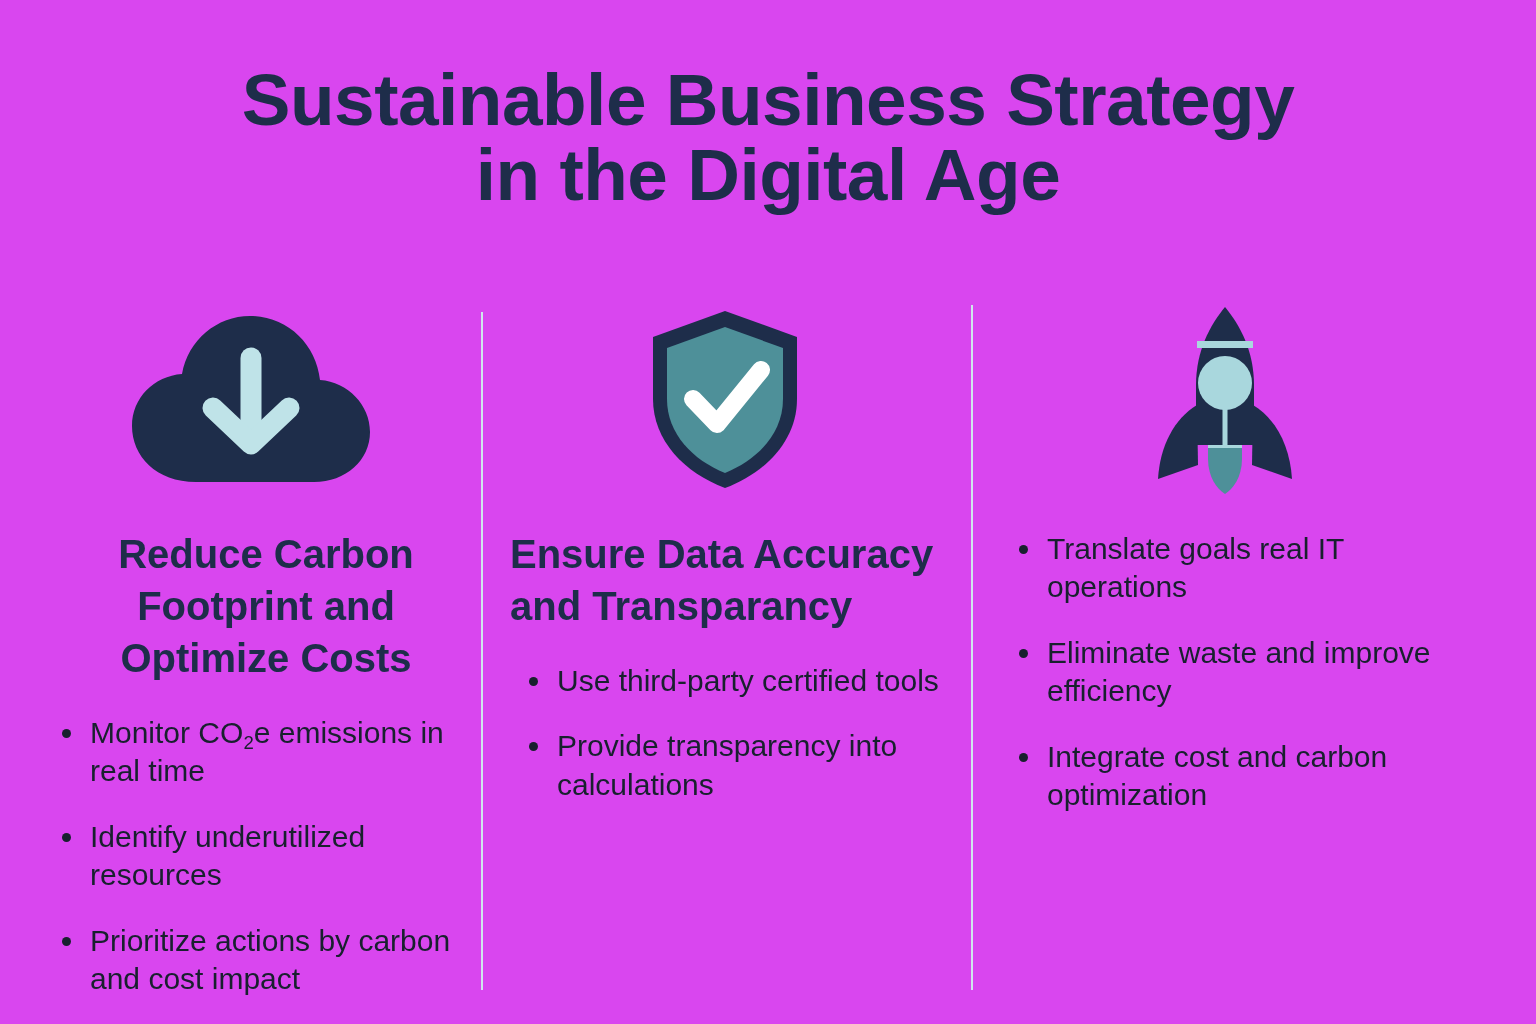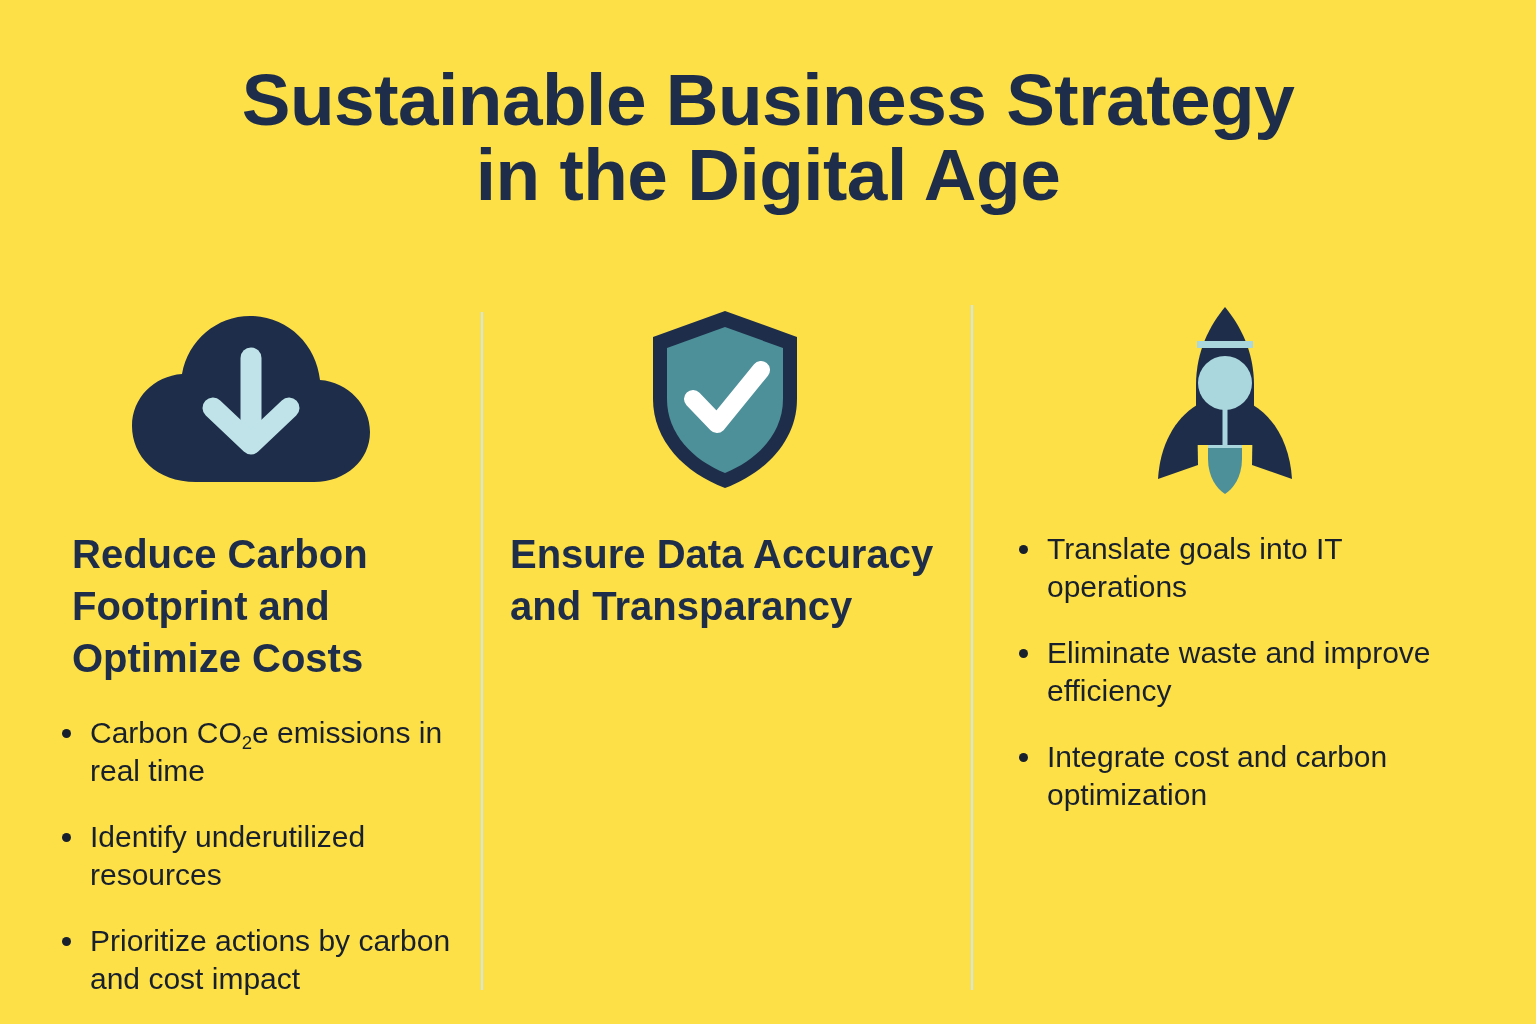--- a/index.html
+++ b/index.html
@@ -11,21 +11,21 @@
     height: 1024px;
     background: #e7f6fa;
     font-family: "Liberation Sans", sans-serif;
     overflow: hidden;
     position: relative;
   }
   #infographic {
     position: relative;
     width: 1536px;
     height: 1024px;
-    background: #fde047;
+    background: #d946ef;
   }
 
   
   .title-block {
     position: absolute;
     top: 62px;
     left: 0;
     width: 1536px;
     text-align: center;
     color: #1e2d4a;
@@ -64,21 +64,21 @@
   .col2 .icon-wrap { justify-content: center; }
   .col3 .icon-wrap { justify-content: center; }
 
   .col-heading {
     color: #1e2d4a;
     font-weight: bold;
     font-size: 40px;
     line-height: 1.3;
     margin-top: 28px;
   }
-  .col1 .col-heading { text-align: left; padding-left: 32px; }
+  .col1 .col-heading { text-align: center; padding-left: 32px; }
   .col2 .col-heading { padding: 0 10px; }
   .col3 .col-heading { text-align: center; padding: 0 30px; }
 
   .bullets {
     list-style: none;
     margin: 0;
     padding: 0;
     margin-top: 30px;
     color: #18202e;
     font-size: 30px;
@@ -132,21 +132,21 @@
         <g stroke="#bfe3e8" stroke-width="21" stroke-linecap="round" stroke-linejoin="round" fill="none">
           <line x1="127" y1="48" x2="127" y2="128"></line>
           <polyline points="89,98 127,134 165,98"></polyline>
         </g>
       </svg>
     </div>
     <div class="col-heading">Reduce Carbon Footprint and Optimize Costs</div>
     <ul class="bullets">
       <li>
         <span class="dot"></span>
-        <span class="btext"><span>Carbon CO</span><sub>2</sub><span>e emissions in real time</span></span>
+        <span class="btext"><span>Monitor CO</span><sub>2</sub><span>e emissions in real time</span></span>
       </li>
       <li>
         <span class="dot"></span>
         <span class="btext">Identify underutilized resources</span>
       </li>
       <li>
         <span class="dot"></span>
         <span class="btext">Prioritize actions by carbon and cost impact</span>
       </li>
     </ul>
@@ -154,20 +154,30 @@
 
   <div class="column col2">
     <div class="icon-wrap">
       <svg width="160" height="186" viewBox="0 0 160 186" aria-hidden="true">
         <path d="M80 4 L152 30 L152 92 C152 134 120 166 80 181 C40 166 8 134 8 92 L8 30 Z" fill="#1e2d4a"></path>
         <path d="M80 20 L138 41 L138 92 C138 127 112 153 80 166 C48 153 22 127 22 92 L22 41 Z" fill="#4e9099"></path>
         <polyline points="48,92 72,117 116,63" fill="none" stroke="#ffffff" stroke-width="18" stroke-linecap="round" stroke-linejoin="round"></polyline>
       </svg>
     </div>
     <div class="col-heading">Ensure Data Accuracy and Transparancy</div>
+    <ul class="bullets">
+      <li>
+        <span class="dot"></span>
+        <span class="btext">Use third-party certified tools</span>
+      </li>
+      <li>
+        <span class="dot"></span>
+        <span class="btext">Provide transparency into calculations</span>
+      </li>
+    </ul>
   </div>
 
   <div class="column col3">
     <div class="icon-wrap">
       <svg width="150" height="190" viewBox="0 0 150 190" aria-hidden="true">
 
         <path d="M46 104 C26 116 12 140 10 172 L46 158 Z M46 104 L46 158 L10 172
                  C12 140 26 116 46 104 Z" fill="#1e2d4a"></path>
         <path d="M47 100 C24 114 10 141 8 174 L48 160 Z" fill="#1e2d4a"></path>
 
@@ -181,21 +191,21 @@
         <rect x="47" y="36" width="56" height="7" fill="#a9d7dd"></rect>
 
         <circle cx="75" cy="78" r="27" fill="#a9d7dd"></circle>
 
         <rect x="72.5" y="104" width="5" height="36" fill="#a9d7dd"></rect>
       </svg>
     </div>
     <ul class="bullets">
       <li>
         <span class="dot"></span>
-        <span class="btext">Translate goals into IT operations</span>
+        <span class="btext">Translate goals real IT operations</span>
       </li>
       <li>
         <span class="dot"></span>
         <span class="btext">Eliminate waste and improve efficiency</span>
       </li>
       <li>
         <span class="dot"></span>
         <span class="btext">Integrate cost and carbon optimization</span>
       </li>
     </ul>

